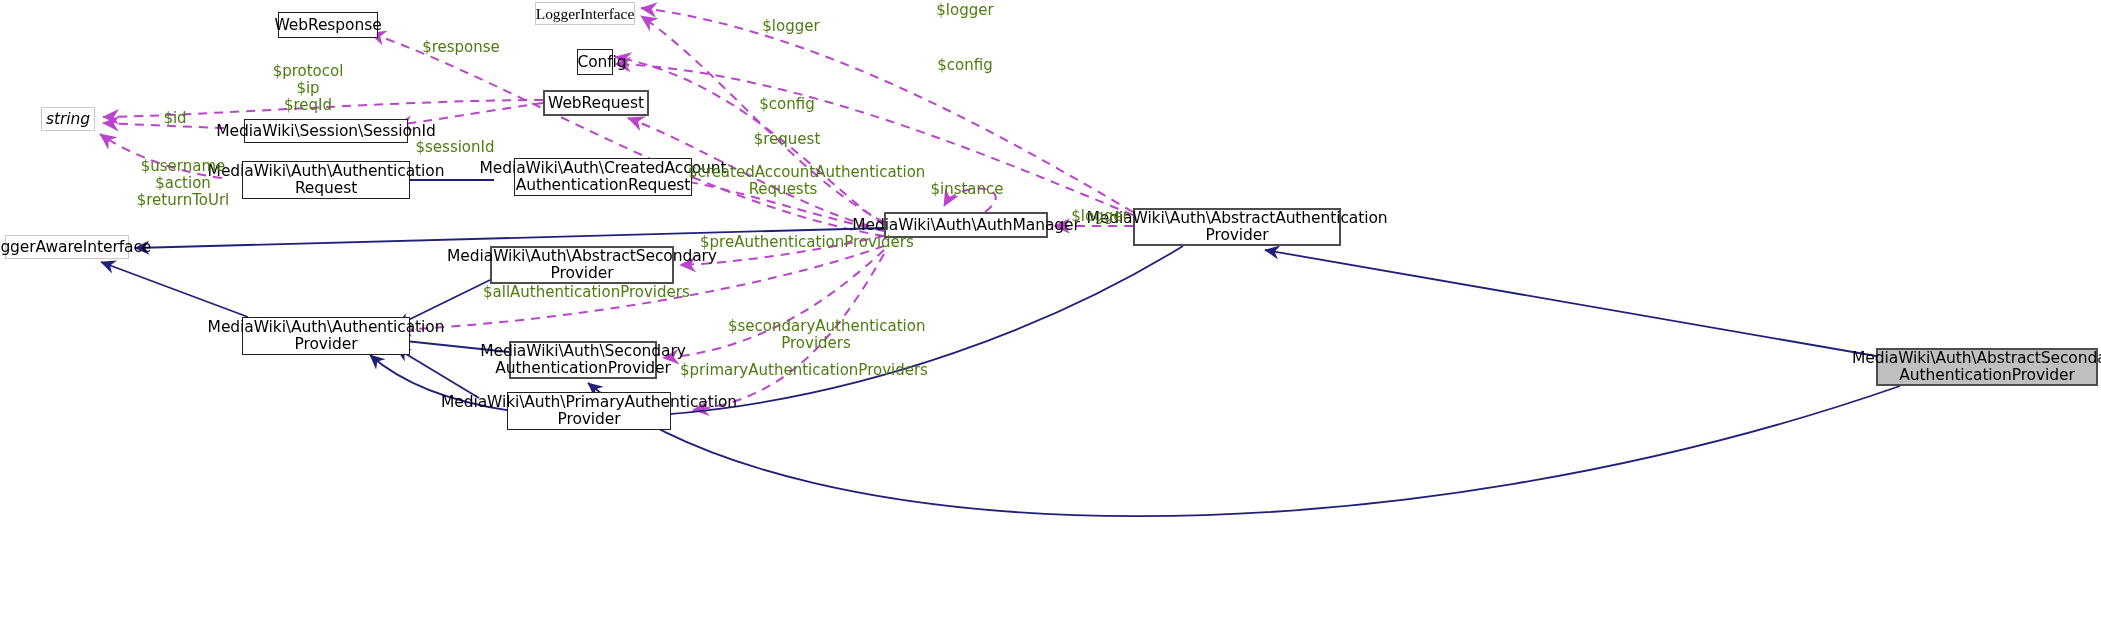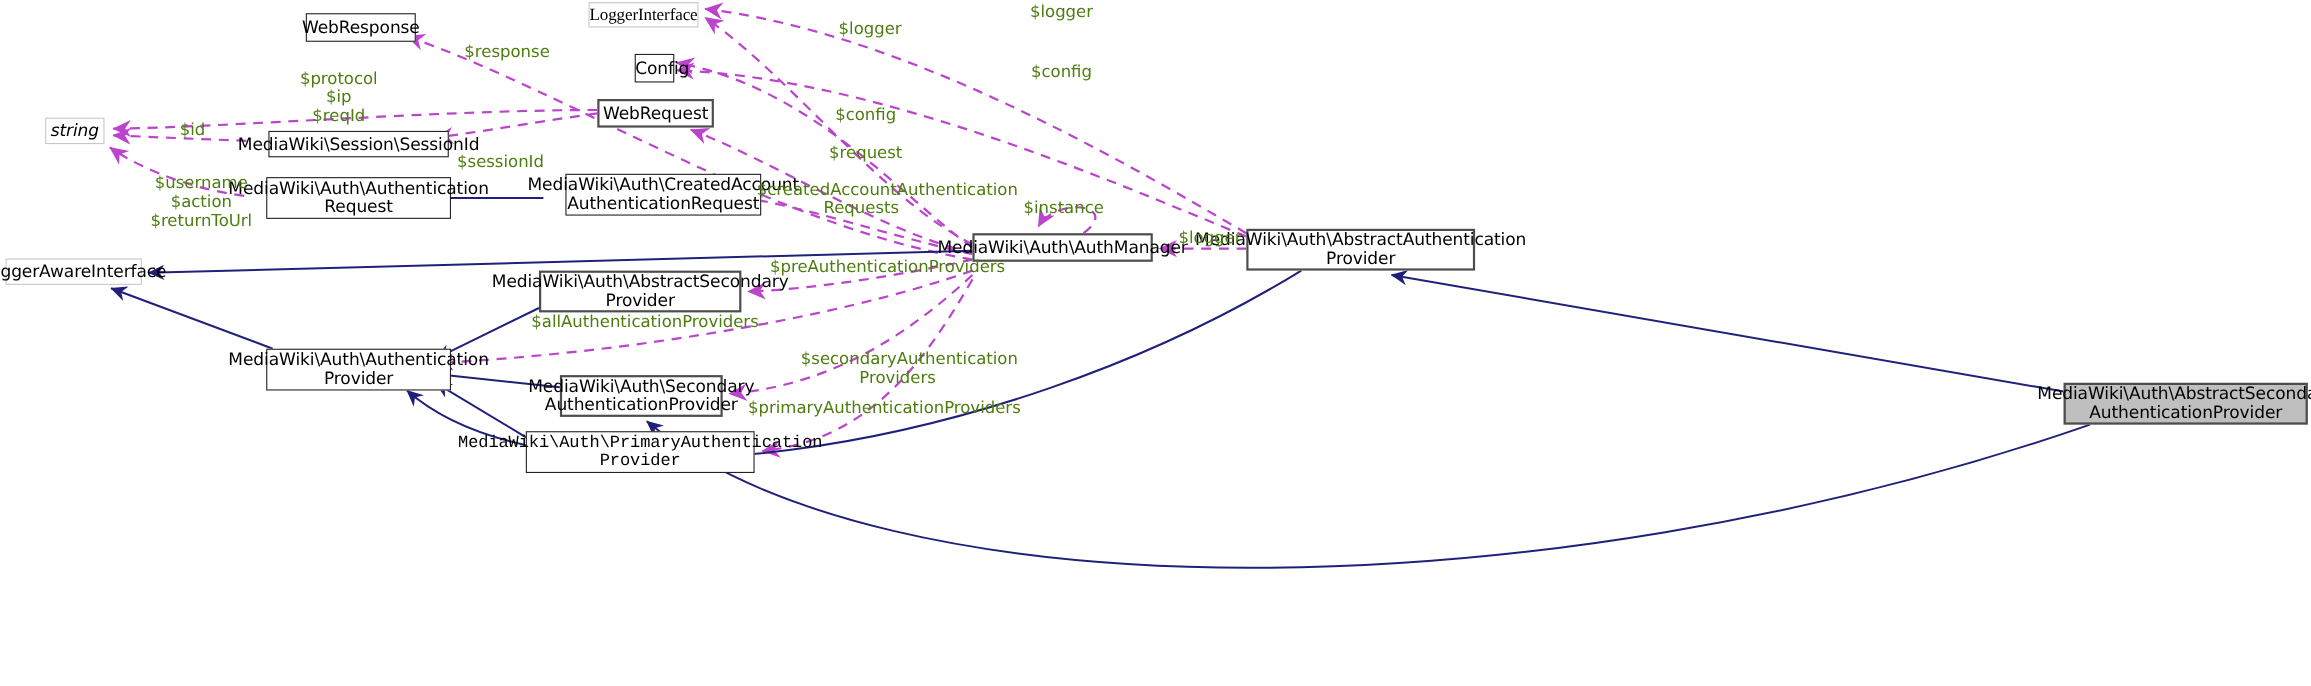--- a/index.html
+++ b/index.html
@@ -118,21 +118,21 @@
 
   <div class="node thick" style="left:490px;top:246px;width:184px;height:38px;">MediaWiki\Auth\AbstractSecondary
 Provider</div>
 
   <div class="node solid" style="left:222px;top:317px;width:168px;height:38px;">MediaWiki\Auth\Authentication
 Provider</div>
 
   <div class="node thick" style="left:509px;top:341px;width:148px;height:38px;">MediaWiki\Auth\Secondary
 AuthenticationProvider</div>
 
-  <div class="node solid" style="left:458px;top:392px;width:208px;height:38px;font-family:Liberation Mono, monospace;">MediaWiki\Auth\PrimaryAuthentication
+  <div class="node solid" style="left:487px;top:392px;width:164px;height:38px;">MediaWiki\Auth\PrimaryAuthentication
 Provider</div>
 
   <div class="node highlight" style="left:1876px;top:348px;width:222px;height:38px;">MediaWiki\Auth\AbstractSecondary
 AuthenticationProvider</div>
 
   <div class="elabel" style="left:406px;top:39px;width:110px;">$response</div>
   <div class="elabel" style="left:253px;top:63px;width:110px;">$protocol
 $ip
 $reqId</div>
   <div class="elabel" style="left:400px;top:100px;width:110px;margin-top:39px;">$sessionId</div>

